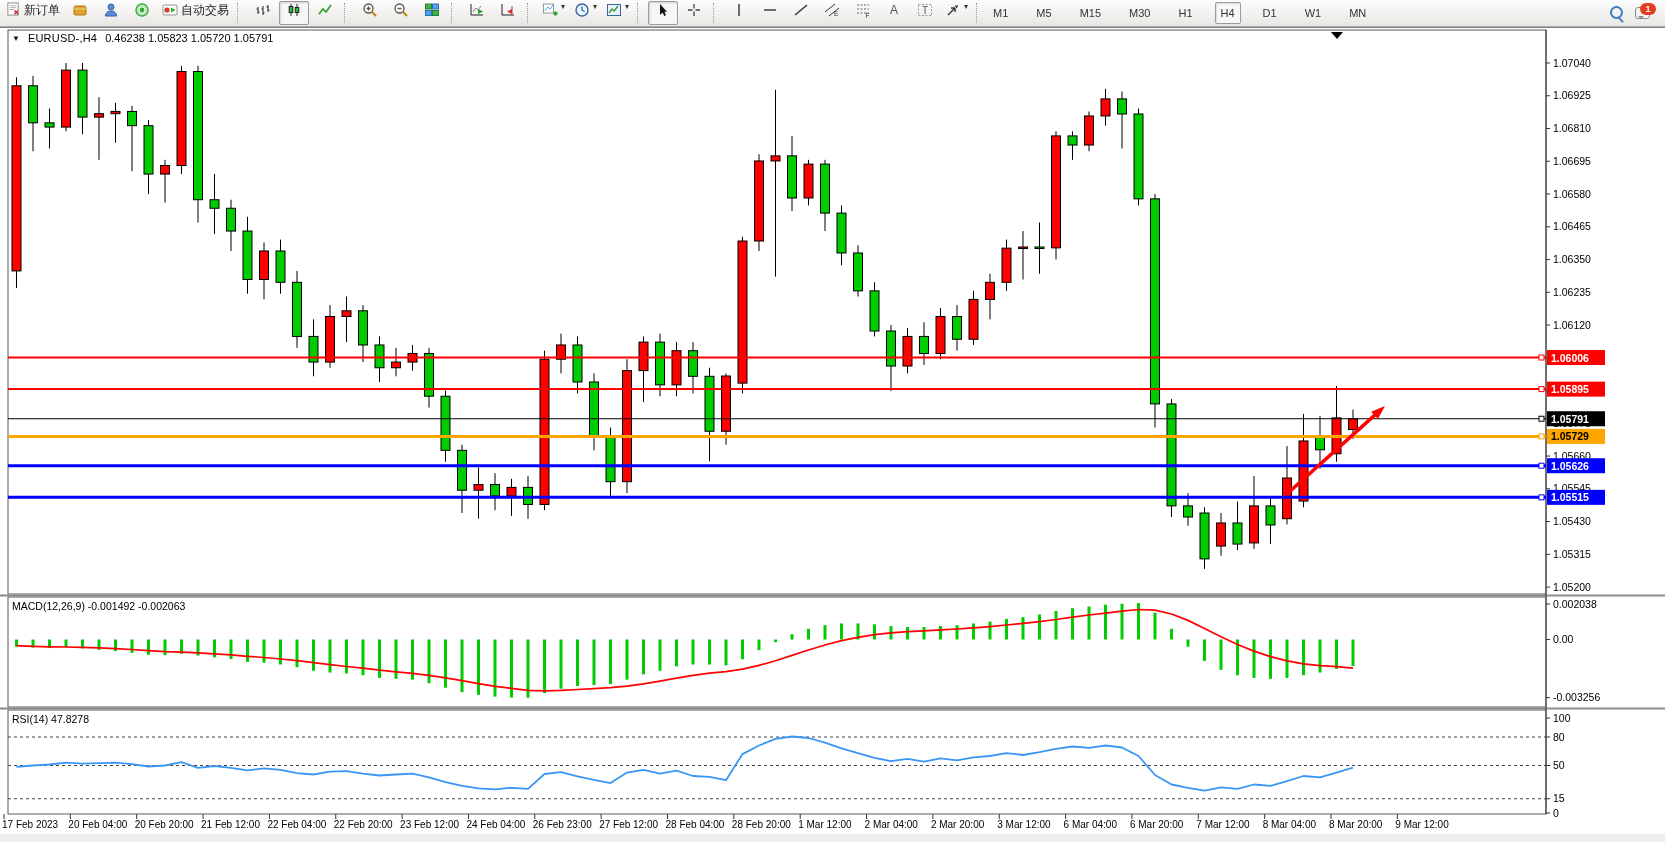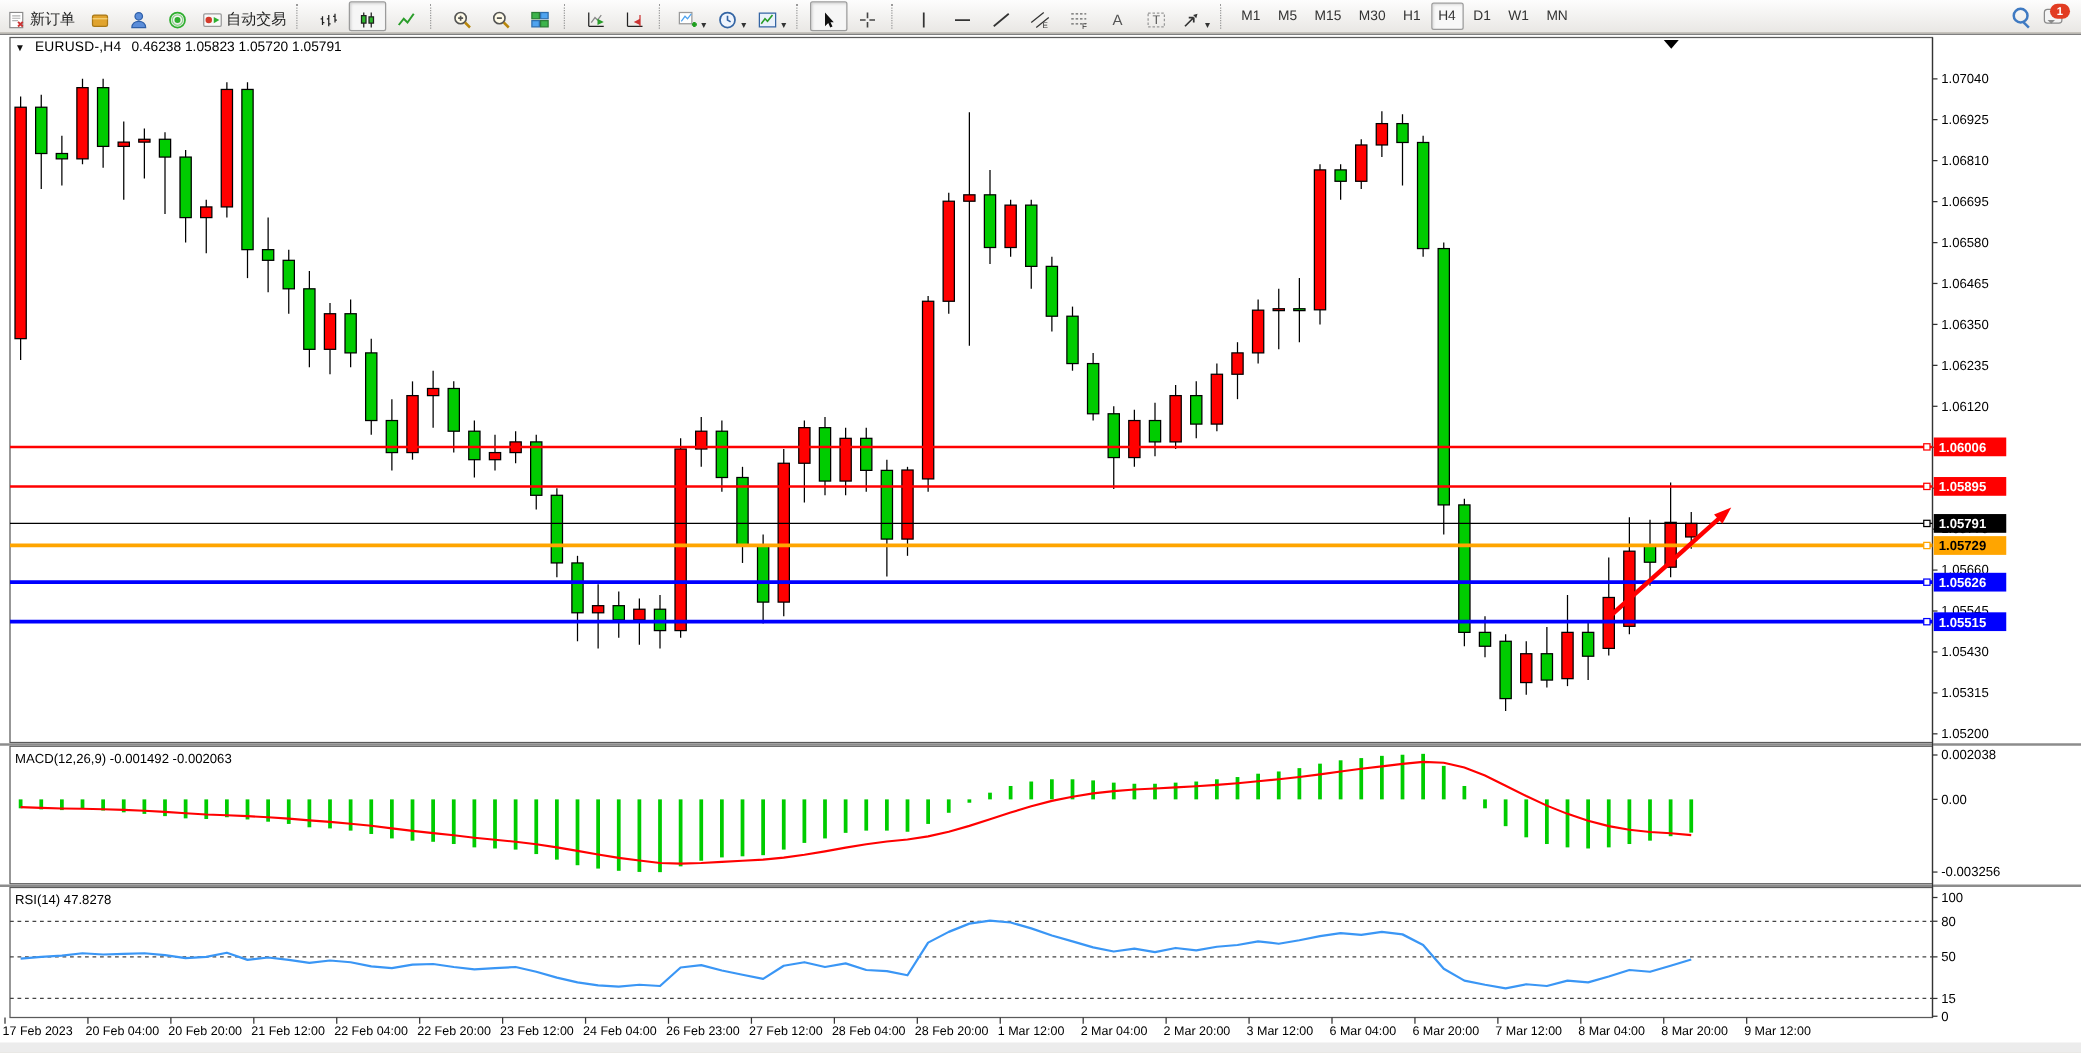--- a/index.html
+++ b/index.html
@@ -3,21 +3,21 @@
 <meta charset="utf-8">
 <style>
   html,body{margin:0;padding:0;background:#d4d0c8;width:1665px;height:842px;overflow:hidden;
     font-family:"Liberation Sans", sans-serif;-webkit-font-smoothing:antialiased;}
   .app{width:1665px;height:842px;display:flex;flex-direction:column;}
   
   .toolbar{height:26px;flex:0 0 26px;background:linear-gradient(#fdfdfd,#e9e7e4);
     border-bottom:1px solid #b0aca4;display:flex;align-items:center;padding:0 2px;gap:1px;}
   .sep{width:4px;height:20px;border-left:1px dotted #9a9a9a;margin:0 5px 0 3px;}
   .tbtn{height:22px;min-width:22px;border:1px solid transparent;border-radius:2px;
-    display:flex;align-items:flex-end;justify-content:center;font-size:12px;color:#222;
+    display:flex;align-items:flex-start;justify-content:center;font-size:12px;color:#222;
     padding:0 3px;gap:3px;cursor:default;background:transparent;}
   .tbtn.active{border-color:#9b9b9b;background:#f6f6f6;box-shadow:inset 1px 1px 2px rgba(0,0,0,.15);}
   .tbtn .caret{font-size:8px;color:#333;}
   .tf{font-size:11px;color:#333;padding:0 5px;height:20px;display:flex;align-items:center;
     border:1px solid transparent;border-radius:2px;}
   .tf.active{border-color:#9b9b9b;background:#f8f8f8;box-shadow:inset 1px 1px 2px rgba(0,0,0,.12);}
   .tb-right{margin-left:auto;display:flex;align-items:center;gap:10px;padding-right:10px;}
   .mag{position:relative;width:15px;height:15px;}
   .mag i{position:absolute;left:0;top:0;width:9px;height:9px;border:2px solid #3f7ac2;border-radius:50%;}
   .mag b{position:absolute;right:1px;bottom:0;width:6px;height:2px;background:#3f7ac2;transform:rotate(45deg);}
@@ -220,21 +220,21 @@
     <div class="tbtn">
       <svg class="ticon" width="16" height="16" viewBox="0 0 16 16">
           <path d="M3 13L10 6M10 6v4M10 6H6" stroke="#333" stroke-width="1.4" fill="none"></path>
           <path d="M13 3l-3.5 1L12 6.5z" fill="#333"></path>
         </svg>
       <span class="caret">▾</span>
     </div>
 
     <div class="sep"></div>
 
-    <div id="tf-wrap" style="display:flex;gap:2px;">
+    <div id="tf-wrap" style="display:flex;gap:16px;">
         <div class="tf">M1</div>
         <div class="tf">M5</div>
         <div class="tf">M15</div>
         <div class="tf">M30</div>
         <div class="tf">H1</div>
         <div class="tf active">H4</div>
         <div class="tf">D1</div>
         <div class="tf">W1</div>
         <div class="tf">MN</div>
       </div>

